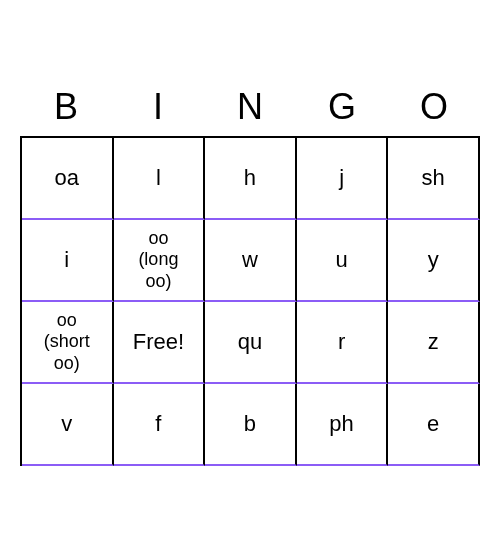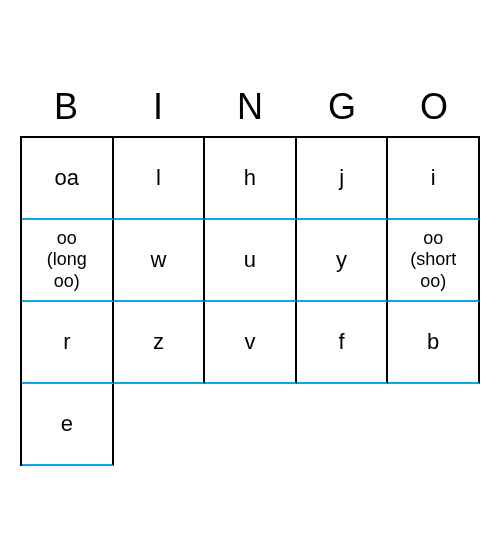--- a/index.html
+++ b/index.html
@@ -39,21 +39,21 @@
 
     .bingo-grid {
       display: grid;
       grid-template-columns: repeat(5, 1fr);
       border-top: 2px solid #000;
       border-left: 2px solid #000;
     }
 
     .bingo-cell {
       border-right: 2px solid #000;
-      border-bottom: 2px solid #0ea5e9;
+      border-bottom: 2px solid #8b5cf6;
       min-height: 82px;
       display: flex;
       align-items: center;
       justify-content: center;
       text-align: center;
       font-size: 22px;
       padding: 2px;
       line-height: 1.2;
     }
 
@@ -72,29 +72,33 @@
     <div class="bingo-header-cell">G</div>
     <div class="bingo-header-cell">O</div>
   </div>
   <div class="bingo-grid">
 
     <div class="bingo-cell">oa</div>
     <div class="bingo-cell">l</div>
     <div class="bingo-cell">h</div>
     <div class="bingo-cell">j</div>
 
+    <div class="bingo-cell">sh</div>
     <div class="bingo-cell">i</div>
     <div class="bingo-cell" style="font-size:18px;">oo<br>(long<br>oo)</div>
     <div class="bingo-cell">w</div>
     <div class="bingo-cell">u</div>
 
     <div class="bingo-cell">y</div>
     <div class="bingo-cell" style="font-size:18px;">oo<br>(short<br>oo)</div>
+    <div class="bingo-cell free">Free!</div>
+    <div class="bingo-cell">qu</div>
     <div class="bingo-cell">r</div>
 
     <div class="bingo-cell">z</div>
     <div class="bingo-cell">v</div>
     <div class="bingo-cell">f</div>
 
     <div class="bingo-cell">b</div>
+    <div class="bingo-cell">ph</div>
     <div class="bingo-cell">e</div>
   </div>
 </div>
 
 </body></html>

